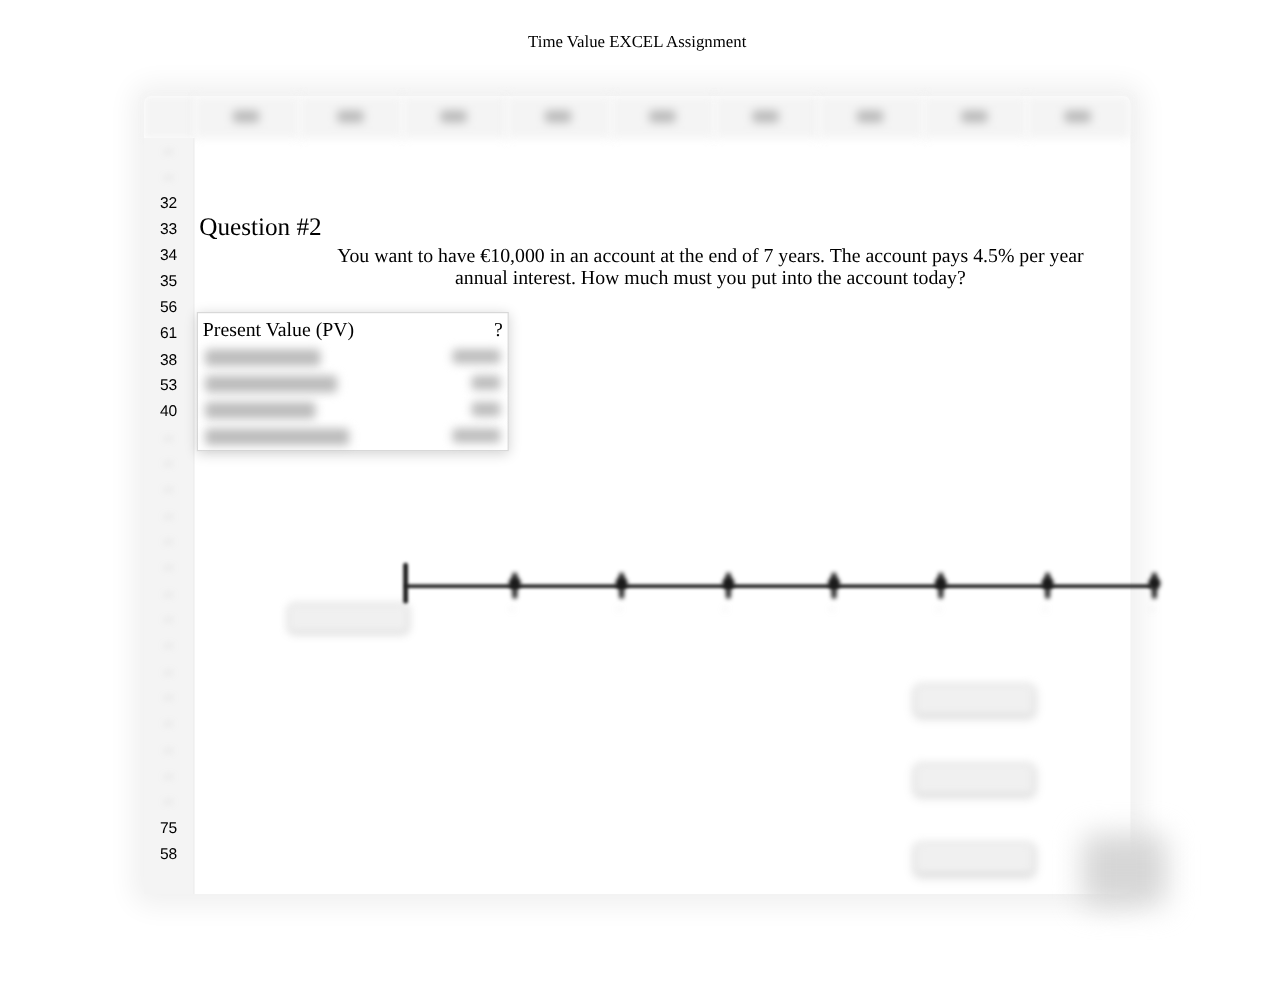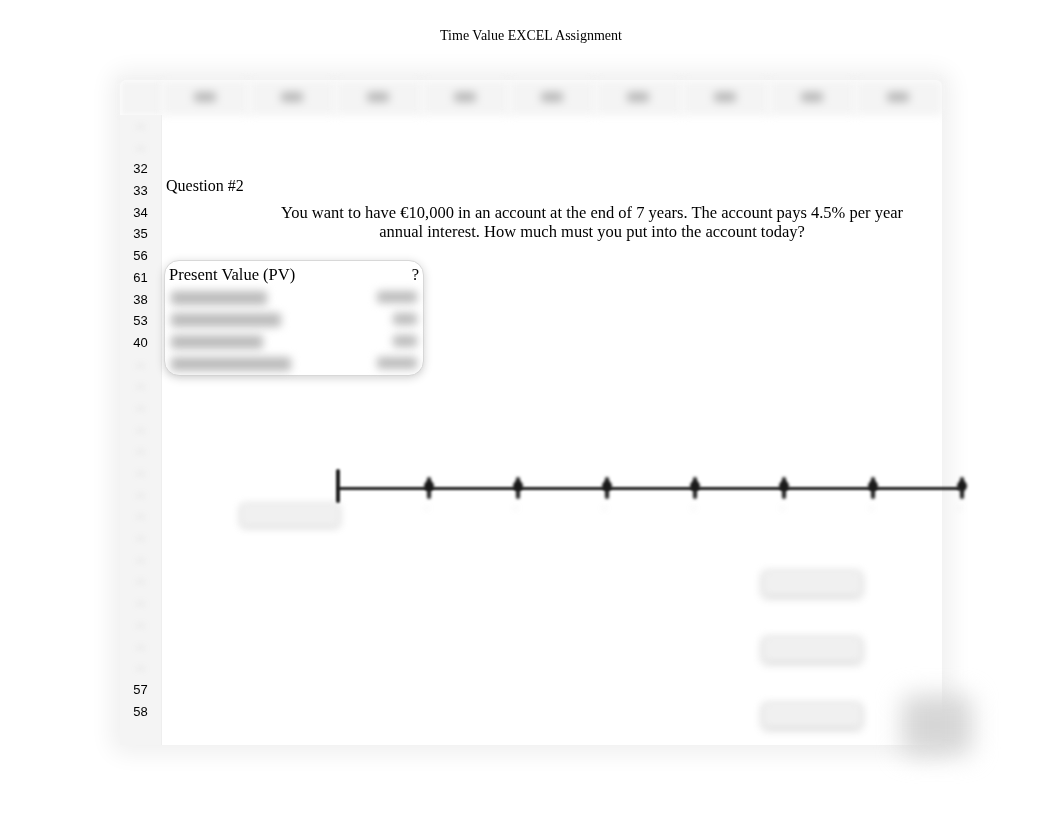--- a/index.html
+++ b/index.html
@@ -81,37 +81,37 @@
     }
     
     .sheet-body {
       position: absolute;
       left: 42px; top: 35px;
       width: 780px; height: 630px;
     }
     .q-label {
       position: absolute;
       left: 4px; top: 62px;
-      font-size: 16px;
+      font-size: 21px;
     }
     .q-text {
       position: absolute;
       left: 100px; top: 89px;
       width: 660px;
       font-size: 16.5px;
       text-align: center;
       line-height: 1.15;
     }
     
     .pv-box {
       position: absolute;
       left: 2px; top: 145px;
       width: 260px; height: 116px;
       border: 1px solid #d8d8d8;
-      border-radius: 15px;
+      border-radius: 0;
       box-shadow: 0 2px 10px rgba(0,0,0,0.18);
       background: #fff;
     }
     .pv-row1 {
       position: absolute;
       left: 4px; top: 4px;
       width: 252px;
       font-size: 16.5px;
       display: flex;
       justify-content: space-between;
@@ -256,21 +256,21 @@
       <div class="row-num blurred">··</div>
       <div class="row-num blurred">··</div>
       <div class="row-num blurred">··</div>
       <div class="row-num blurred">··</div>
       <div class="row-num blurred">··</div>
       <div class="row-num blurred">··</div>
       <div class="row-num blurred">··</div>
       <div class="row-num blurred">··</div>
       <div class="row-num blurred">··</div>
       <div class="row-num blurred">··</div>
-      <div class="row-num">57</div>
+      <div class="row-num">75</div>
       <div class="row-num">58</div>
     </div>
 
   <div class="sheet-body">
 
     <div class="q-label">Question #2</div>
     <div class="q-text">You want to have €10,000 in an account at the end of 7 years. The account pays 4.5% per year annual interest. How much must you put into the account today?</div>
 
     <div class="pv-box">
       <div class="pv-row1">

